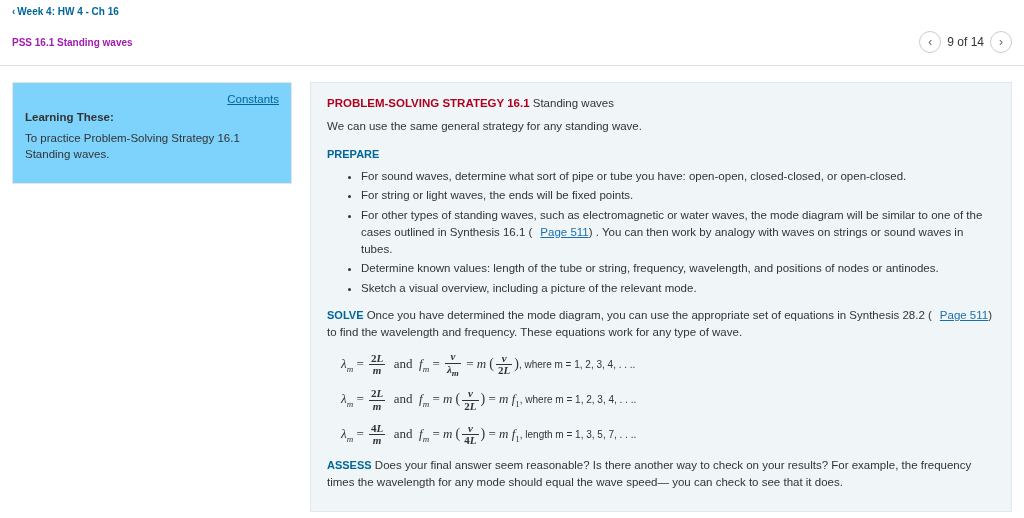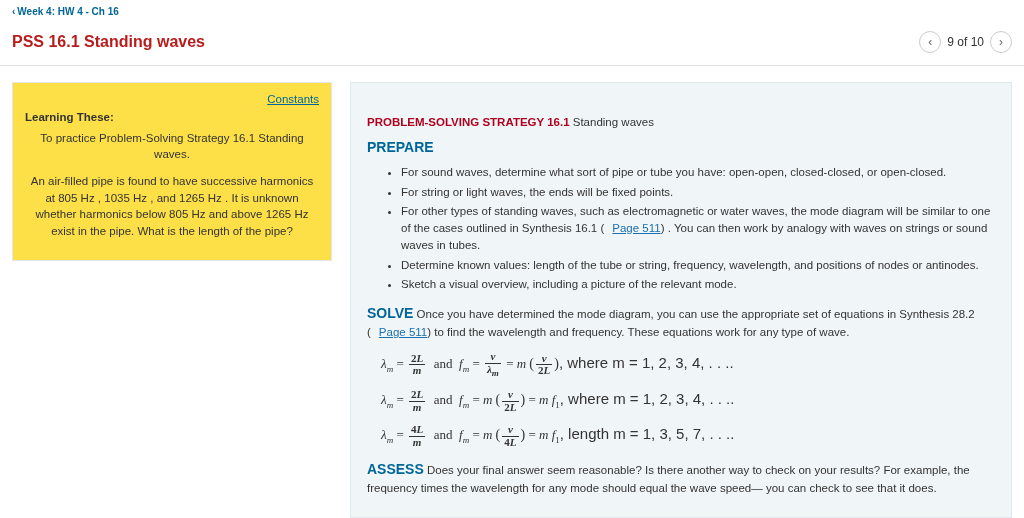--- a/index.html
+++ b/index.html
@@ -2,78 +2,78 @@
 <html><head>
 <meta charset="utf-8">
 <style>
   * { box-sizing: border-box; margin: 0; padding: 0; }
   body { font-family: Arial, Helvetica, sans-serif; font-size: 12px; color: #333; background: #fff; width: 1024px; }
   
   .top-nav { padding: 6px 12px; font-size: 10px; font-weight: bold; color: #006699; }
   .top-nav .chev { color: #006699; font-weight: bold; margin-right: 2px; }
   
   .title-bar { display: flex; align-items: center; justify-content: space-between; padding: 8px 12px 12px 12px; border-bottom: 1px solid #e0e0e0; }
-  .title-bar h1 { font-size: 16px; font-weight: bold; color: #b91c1c; }
+  .title-bar h1 { font-size: 10px; font-weight: bold; color: #a21caf; }
   .pager { display: flex; align-items: center; gap: 6px; font-size: 12px; color: #333; }
   .pager-btn { width: 22px; height: 22px; border: 1px solid #ccc; border-radius: 50%; display: flex; align-items: center; justify-content: center; background: #fff; cursor: pointer; color: #666; font-size: 12px; }
   
   .content { display: flex; gap: 18px; padding: 16px 12px; align-items: flex-start; }
   
-  .left-col { width: 320px; flex-shrink: 0; background: #fde047; border: 1px solid #e5e5e5; padding: 10px 12px; position: relative; font-size: 11.5px; line-height: 1.45; }
+  .left-col { width: 280px; flex-shrink: 0; background: #7dd3fc; border: 1px solid #e5e5e5; padding: 10px 12px; position: relative; font-size: 11.5px; line-height: 1.45; }
   .constants { position: absolute; top: 8px; right: 12px; color: #006699; text-decoration: underline; font-size: 11.5px; }
   .lg-head { font-weight: bold; margin-top: 16px; margin-bottom: 4px; }
-  .lg-body { margin-bottom: 10px; text-align: center; }
+  .lg-body { margin-bottom: 10px; }
   
   .right-col { flex: 1; background: #f0f6f7; border: 1px solid #dfe8ea; padding: 12px 16px; font-size: 11.5px; line-height: 1.5; }
-  .pss-head { margin-bottom: 6px; margin-top: 19px; }
+  .pss-head { margin-bottom: 6px; }
   .pss-head .red { color: #b00020; font-weight: bold; }
   .intro { margin-bottom: 10px; }
-  .section-label { color: #006699; font-weight: bold; font-size: 14px; }
+  .section-label { color: #006699; font-weight: bold; font-size: 11px; }
   .right-col ul { margin: 6px 0 10px 34px; }
   .right-col ul li { margin-bottom: 2px; }
   .link { color: #1a6fb0; text-decoration: underline; padding-left: 8px; }
   .para { margin: 8px 0; }
   .eq { font-family: "Times New Roman", serif; font-size: 13px; margin: 10px 0 10px 14px; }
-  .eq .where { font-family: Arial, sans-serif; font-size: 15px; }
+  .eq .where { font-family: Arial, sans-serif; font-size: 10px; }
   .frac { display: inline-block; vertical-align: middle; text-align: center; font-size: 11px; line-height: 1.05; margin: 0 2px; font-weight: bold; }
   .frac .n { display: block; border-bottom: 1px solid #333; padding: 0 2px; }
   .frac .d { display: block; padding: 0 2px; }
   .sub { font-size: 9px; vertical-align: sub; }
   .ital { font-style: italic; }
   .pfrac { font-size: 14px; }
 </style>
 </head>
 <body>
 
 <div class="top-nav">
   <span class="chev">‹</span><span>Week 4: HW 4 - Ch 16</span>
 </div>
 
 <div class="title-bar">
   <h1>PSS 16.1 Standing waves</h1>
   <div class="pager">
     <div class="pager-btn">‹</div>
-    <span>9 of 10</span>
+    <span>9 of 14</span>
     <div class="pager-btn">›</div>
   </div>
 </div>
 
 <div class="content">
 
   <div class="left-col">
     <a class="constants">Constants</a>
     <div class="lg-head">Learning These:</div>
     <div class="lg-body">To practice Problem-Solving Strategy 16.1 Standing waves.</div>
-    <div class="lg-body">An air-filled pipe is found to have successive harmonics at 805 Hz , 1035 Hz , and 1265 Hz . It is unknown whether harmonics below 805 Hz and above 1265 Hz exist in the pipe. What is the length of the pipe?</div>
   </div>
 
   <div class="right-col">
     <div class="pss-head">
       <span class="red">PROBLEM-SOLVING STRATEGY 16.1</span><span> Standing waves</span>
     </div>
+    <div class="intro">We can use the same general strategy for any standing wave.</div>
 
     <div class="section-label">PREPARE</div>
     <ul>
       <li>For sound waves, determine what sort of pipe or tube you have: open-open, closed-closed, or open-closed.</li>
       <li>For string or light waves, the ends will be fixed points.</li>
       <li><span>For other types of standing waves, such as electromagnetic or water waves, the mode diagram will be similar to one of the cases outlined in Synthesis 16.1 (</span><a class="link">Page 511</a><span>) . You can then work by analogy with waves on strings or sound waves in tubes.</span></li>
       <li>Determine known values: length of the tube or string, frequency, wavelength, and positions of nodes or antinodes.</li>
       <li>Sketch a visual overview, including a picture of the relevant mode.</li>
     </ul>
 

